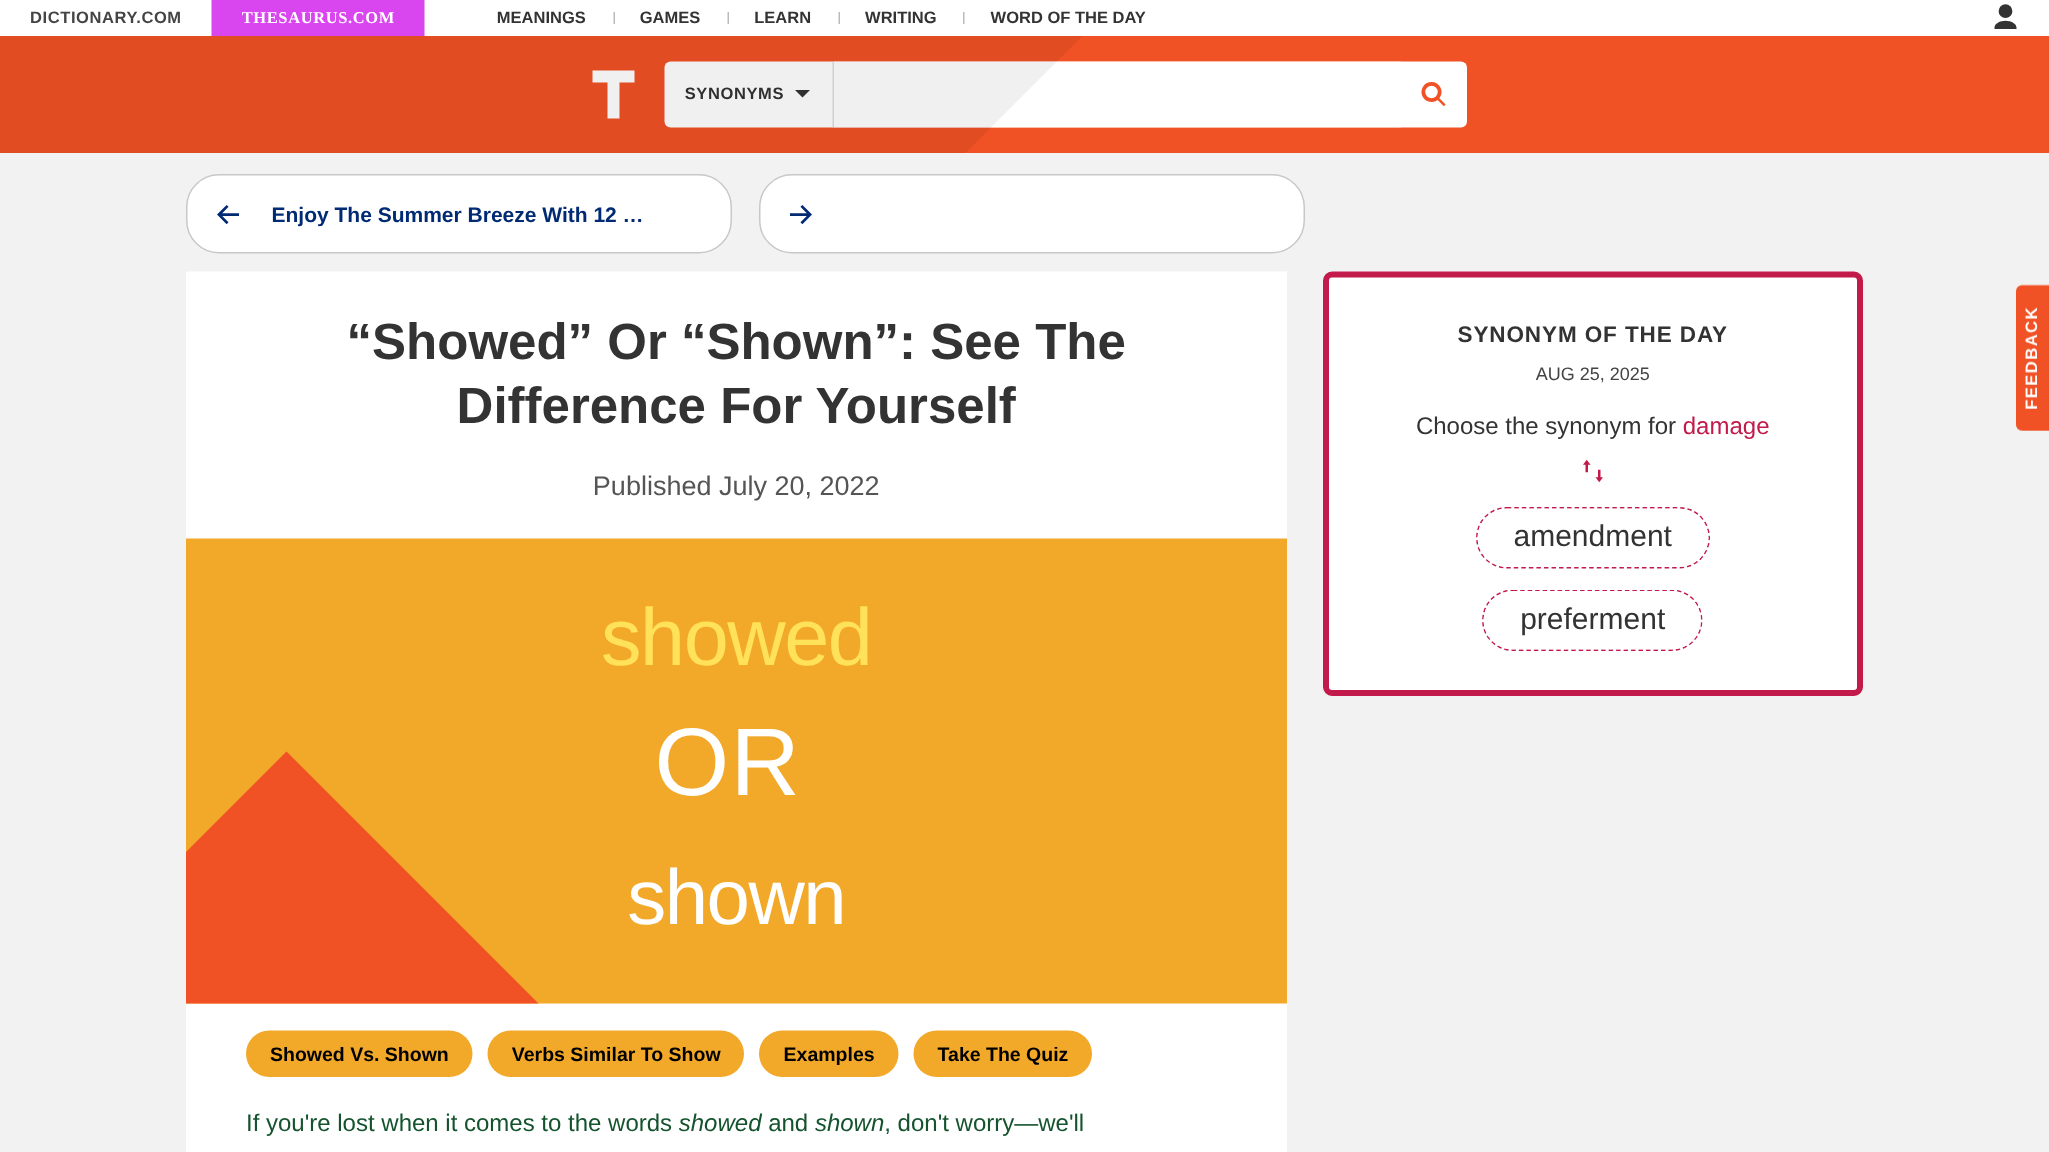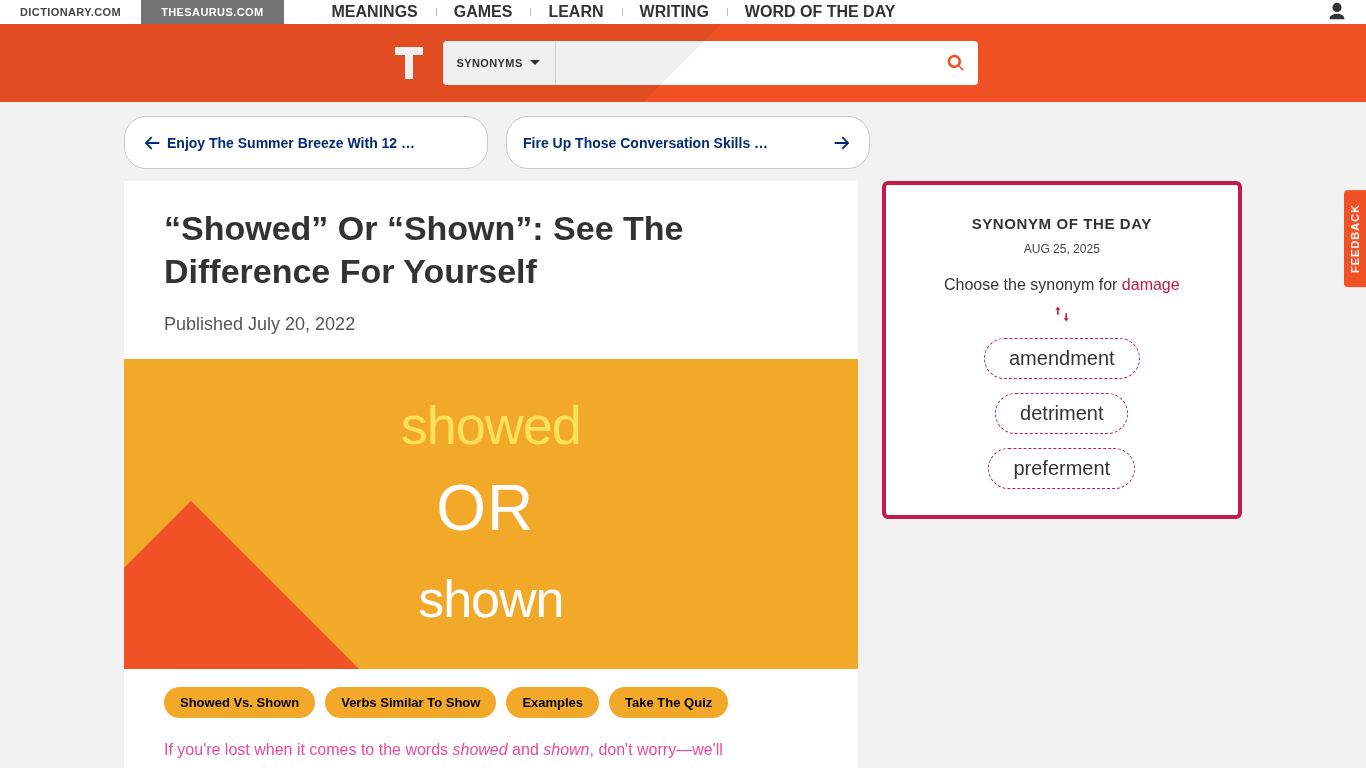--- a/index.html
+++ b/index.html
@@ -2,68 +2,68 @@
 <html><head>
 <meta charset="utf-8">
 <style>
 * { margin:0; padding:0; box-sizing:border-box; }
 body { font-family:-apple-system,BlinkMacSystemFont,"Segoe UI",Helvetica,Arial,sans-serif; background:#f2f2f2; color:#333; width:1366px; height:768px; overflow:hidden; position:relative; }
 
 
 .topbar { height:24px; background:#fff; display:flex; align-items:stretch; position:relative; }
 .topbar .site-tab { padding:0 20px; font-size:11px; font-weight:700; letter-spacing:0.4px; display:flex; align-items:center; cursor:pointer; }
 .topbar .site-tab.inactive { color:#444; background:#fff; }
-.topbar .site-tab.active   { color:#fff; background:#737373; }
+.topbar .site-tab.active   { color:#fff; background:#d946ef;font-family:Liberation Serif, serif; }
 .topbar .spacer { flex:0 0 30px; }
-.topbar .nav-link { font-size:16px; font-weight:600; color:#333; padding:0 18px; display:flex; align-items:center; cursor:pointer; position:relative; }
+.topbar .nav-link { font-size:11px; font-weight:600; color:#333; padding:0 18px; display:flex; align-items:center; cursor:pointer; position:relative; }
 .topbar .nav-link + .nav-link::before { content:""; position:absolute; left:0; top:8px; bottom:8px; width:1px; background:#bbb; }
 .topbar .account { position:absolute; right:18px; top:0; bottom:0; display:flex; align-items:center; cursor:pointer; }
 .topbar .account svg { width:22px; height:22px; fill:#333; }
 
 
 .hero { background:#f05125; height:78px; display:flex; align-items:center; justify-content:center; gap:14px; position:relative; overflow:hidden; }
 .hero::after{content:"";position:absolute;left:0;right:0;top:0;height:100%;background:linear-gradient(135deg,rgba(0,0,0,.06) 0 50%,transparent 50%);pointer-events:none;}
 .hero .logo { width:40px; height:40px; }
 .searchbox { display:flex; align-items:stretch; height:44px; border-radius:4px; overflow:hidden; background:#fff; width:535px; }
 .searchbox .filter { display:flex; align-items:center; gap:6px; padding:0 14px; font-size:11px; font-weight:700; letter-spacing:.4px; color:#333; border-right:1px solid #ddd; cursor:pointer; }
 .searchbox .filter svg{width:12px;height:12px;fill:#333;}
 .searchbox input { flex:1; border:none; outline:none; font-size:15px; padding:0 12px; }
 .searchbox .go { width:44px; display:flex; align-items:center; justify-content:center; cursor:pointer; }
 .searchbox .go svg{width:20px;height:20px;fill:#f05125;}
 
 
 .page { width:1118px; margin:0 auto; }
 
 
 .pill-row { display:flex; gap:18px; padding:14px 0 12px; }
-.navpill { flex:0 0 364px; height:53px; background:#fff; border:1px solid #c8c8c8; border-radius:22px; display:flex; align-items:center; padding:16px 16px; gap:4px; cursor:pointer; color:#002a73; font-weight:700; font-size:14px; }
+.navpill { flex:0 0 364px; height:53px; background:#fff; border:1px solid #c8c8c8; border-radius:22px; display:flex; align-items:center; padding:16px 16px; gap:18px; cursor:pointer; color:#002a73; font-weight:700; font-size:14px; }
 .navpill .arrow{width:22px;height:22px;fill:#002a73;flex:none;}
 .navpill.right{ justify-content:space-between; }
 .navpill.right .txt{flex:1; white-space:nowrap; overflow:hidden; text-overflow:ellipsis;}
 .navpill.left  .txt{flex:1; white-space:nowrap; overflow:hidden; text-overflow:ellipsis;}
 
 
 .cols { display:flex; gap:12px; align-items:flex-start; }
 .article { background:#fff; width:742px; padding:0 0 30px; }
-.article .inner{ padding:26px 40px 0; }
+.article .inner{ padding:26px 40px 0;text-align:center; }
 .article h1 { font-size:34px; font-weight:800; line-height:1.25; color:#333; }
 .article .pubdate { margin-top:22px; font-size:18px; color:#555; }
 
 
 .figure { margin-top:24px; height:310px; background:#f2a829; position:relative; overflow:hidden; }
 .figure .word-top{position:absolute;left:0;right:0;top:35px;text-align:center;color:#ffe15a;font-size:54px;font-weight:400;letter-spacing:-1px;}
 .figure .or-shadow{position:absolute;left:50%;top:49%;width:600px;height:600px;background:#f05125;transform:translate(-50%,-10px) rotate(45deg);transform-origin:top left;}
 .figure .or{position:absolute;left:0;right:11px;top:48%;transform:translateY(-50%);text-align:center;color:#fff;font-size:64px;font-weight:300;letter-spacing:1px;}
 .figure .word-bot{position:absolute;left:0;right:0;bottom:40px;text-align:center;color:#fff;font-size:52px;font-weight:400;letter-spacing:-1px;}
 
 
 .anchors{ padding:18px 40px 0; display:flex; flex-wrap:wrap; gap:10px;}
 .anchors .a{ background:#f2a829; color:#000; font-weight:700; font-size:13px; padding:8px 16px; border-radius:20px; cursor:pointer;}
 
-.article p.body{ padding:20px 40px 0; font-size:16px; line-height:1.5; color:#ec4899;}
+.article p.body{ padding:20px 40px 0; font-size:16px; line-height:1.5; color:#14532d;}
 .article p.body em{font-style:italic;}
 
 
 .sidebar{ width:364px; background:#fff; border:4px solid #c11a4b; border-radius:6px; padding:30px 18px 26px; text-align:center;margin-left:12px;}
 .sidebar .h{font-size:15px; font-weight:800; letter-spacing:.6px;}
 .sidebar .d{font-size:12px; color:#444; margin-top:10px;}
 .sidebar .prompt{font-size:16px; margin-top:18px; line-height:1.4;text-align:center;}
 .sidebar .prompt .kw{color:#c11a4b;}
 .sidebar .swap{margin:8px auto 6px; width:20px; height:20px;}
 .sidebar .swap svg{width:20px;height:20px;fill:#c11a4b;}
@@ -114,21 +114,20 @@
 
 <div class="page">
   <div class="pill-row">
     <div class="navpill left">
       <svg class="arrow" viewBox="0 0 24 24">
           <path d="M20 11H7.8l4.6-4.6L11 5l-7 7 7 7 1.4-1.4L7.8 13H20z"></path>
         </svg>
       <span class="txt">Enjoy The Summer Breeze With 12 …</span>
     </div>
     <div class="navpill right">
-      <span class="txt">Fire Up Those Conversation Skills …</span>
       <svg class="arrow" viewBox="0 0 24 24">
           <path d="M4 11h12.2l-4.6-4.6L13 5l7 7-7 7-1.4-1.4 4.6-4.6H4z"></path>
         </svg>
     </div>
   </div>
 
   <div class="cols">
     <article class="article">
       <div class="inner">
         <h1>“Showed” Or “Shown”: See The Difference For Yourself</h1>
@@ -156,19 +155,18 @@
       <div class="d">AUG 25, 2025</div>
       <div class="prompt">
         <span>Choose the synonym for </span><span class="kw">damage</span>
       </div>
       <div class="swap">
         <svg viewBox="0 0 24 24">
             <path d="M7 3l3 4H8v6H6V7H4zM17 21l-3-4h2v-6h2v6h2z"></path>
           </svg>
       </div>
       <span class="opt">amendment</span>
-      <span class="opt">detriment</span>
       <span class="opt">preferment</span>
     </aside>
   </div>
 </div>
 
 <div class="feedback">FEEDBACK</div>
 
 </body></html>

